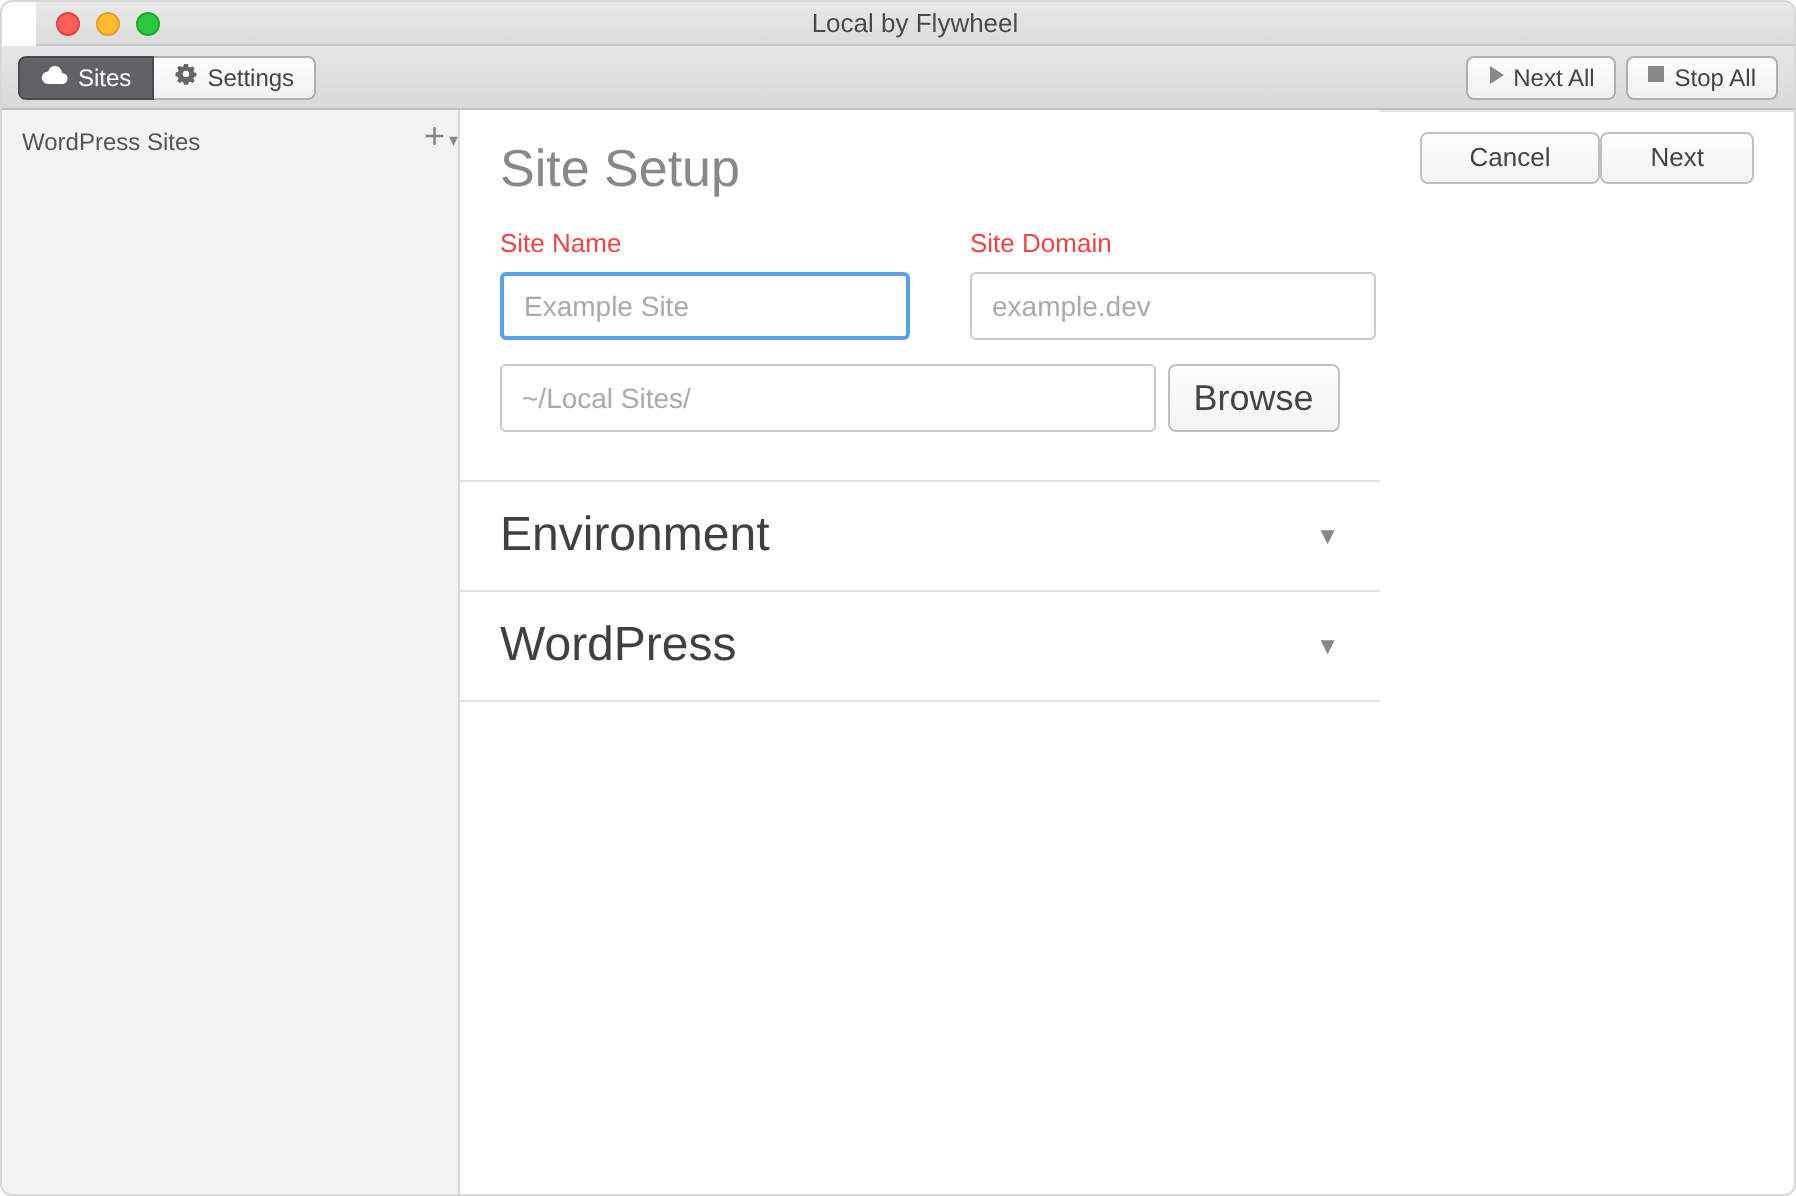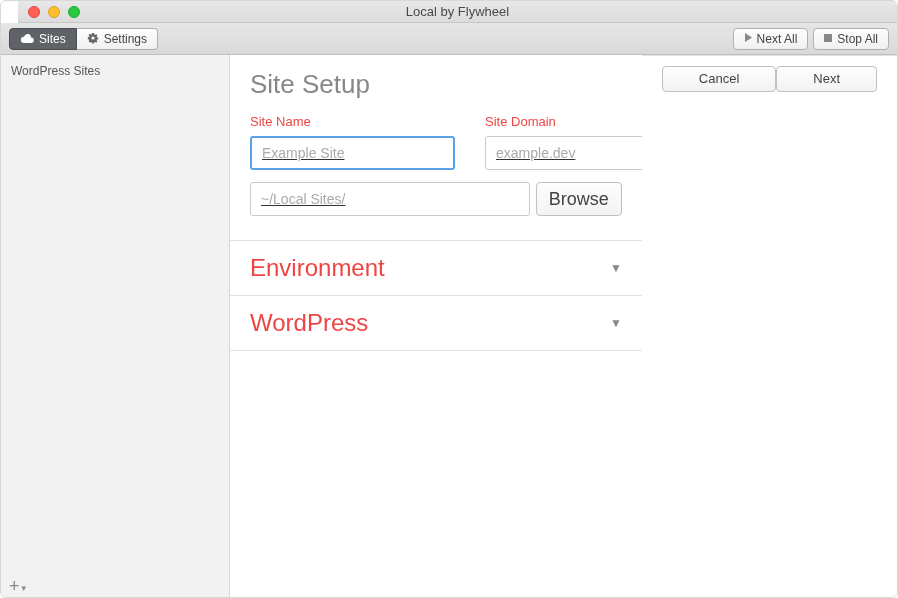--- a/index.html
+++ b/index.html
@@ -53,72 +53,71 @@
     }
     .tb-spacer { flex: 1; }
     .tb-btn .micon { font-size: 10px; line-height: 1; }
 
     .body-row { display: flex; height: calc(598px - 22px - 32px); }
     .sidebar {
       width: 229px;
       background: #f2f2f2;
       border-right: 1px solid #d6d6d6;
       display: flex;
-      flex-direction: column;
+      flex-direction: row;
     }
     .sidebar-header { font-size: 12px; color: #555; padding: 9px 10px; }
     .sidebar-fill { flex: 1; }
     .sidebar-footer { height: 26px; display: flex; align-items: center; padding-left: 8px; color: #888; font-size: 18px; gap: 2px; }
     .sidebar-footer .chev { font-size: 9px; margin-top: 3px; }
 
     .main { flex: 1; display: flex; flex-direction: row; overflow: hidden; }
     .content { flex: 1; padding: 10px 20px 0 20px; overflow: auto; }
     h1.section-title { font-weight: 300; font-size: 26px; color: #888; margin: 4px 0 14px 0; }
     .row { display: flex; gap: 30px; margin-bottom: 12px; }
     .field { flex: 1; display: flex; flex-direction: column; }
     .field label { font-size: 13px; color: #ef4444; margin-bottom: 7px; }
     .txt {
       height: 34px;
       border: 1px solid #c9c9c9;
       border-radius: 3px;
       padding: 0 10px;
       font-size: 14px;
       color: #333;
       background: #fff;
-      text-decoration: underline;
     }
     .txt::placeholder { color: #aaa; }
     .txt.focused { border: 2.5px solid #5aa2e6; outline: none; }
     .path-row { display: flex; gap: 6px; justify-content: center; }
     .path-row .txt { flex: 1; }
     .browse-btn {
       height: 34px; padding: 0 12px;
       border: 1px solid #c0c0c0; border-radius: 4px;
       background: linear-gradient(#fdfdfd,#f3f3f3);
       font-size: 18px; color: #444; cursor: pointer;
     }
 
     .accordion { margin: 24px -20px 0 -20px; }
     .acc-item { border-top: 1px solid #e2e2e2; }
     .acc-item:last-child { border-bottom: 1px solid #e2e2e2; }
     .acc-head {
       display: flex; align-items: center; justify-content: space-between;
       padding: 13px 20px; cursor: pointer;
     }
-    .acc-head .acc-label { font-weight: 300; font-size: 24px; color: #ef4444; }
+    .acc-head .acc-label { font-weight: 300; font-size: 24px; color: #404040; }
     .acc-head .tri { color: #888; font-size: 12px; }
 
     .footer {
       border-top: 1px solid #e2e2e2;
       height: 46px;
       display: flex; align-items: center; justify-content: space-between;
       padding: 0 20px;
     }
     .ft-btn {
-      height: 26px; padding: 0 36px;
+      height: 26px; padding: 0 24px;
       border: 1px solid #c0c0c0; border-radius: 4px;
       background: linear-gradient(#fdfdfd,#f3f3f3);
       font-size: 13px; color: #444; cursor: pointer;
     }
   </style>
 </head>
 <body>
 
 <div class="titlebar">
   <div class="traffic-lights">

